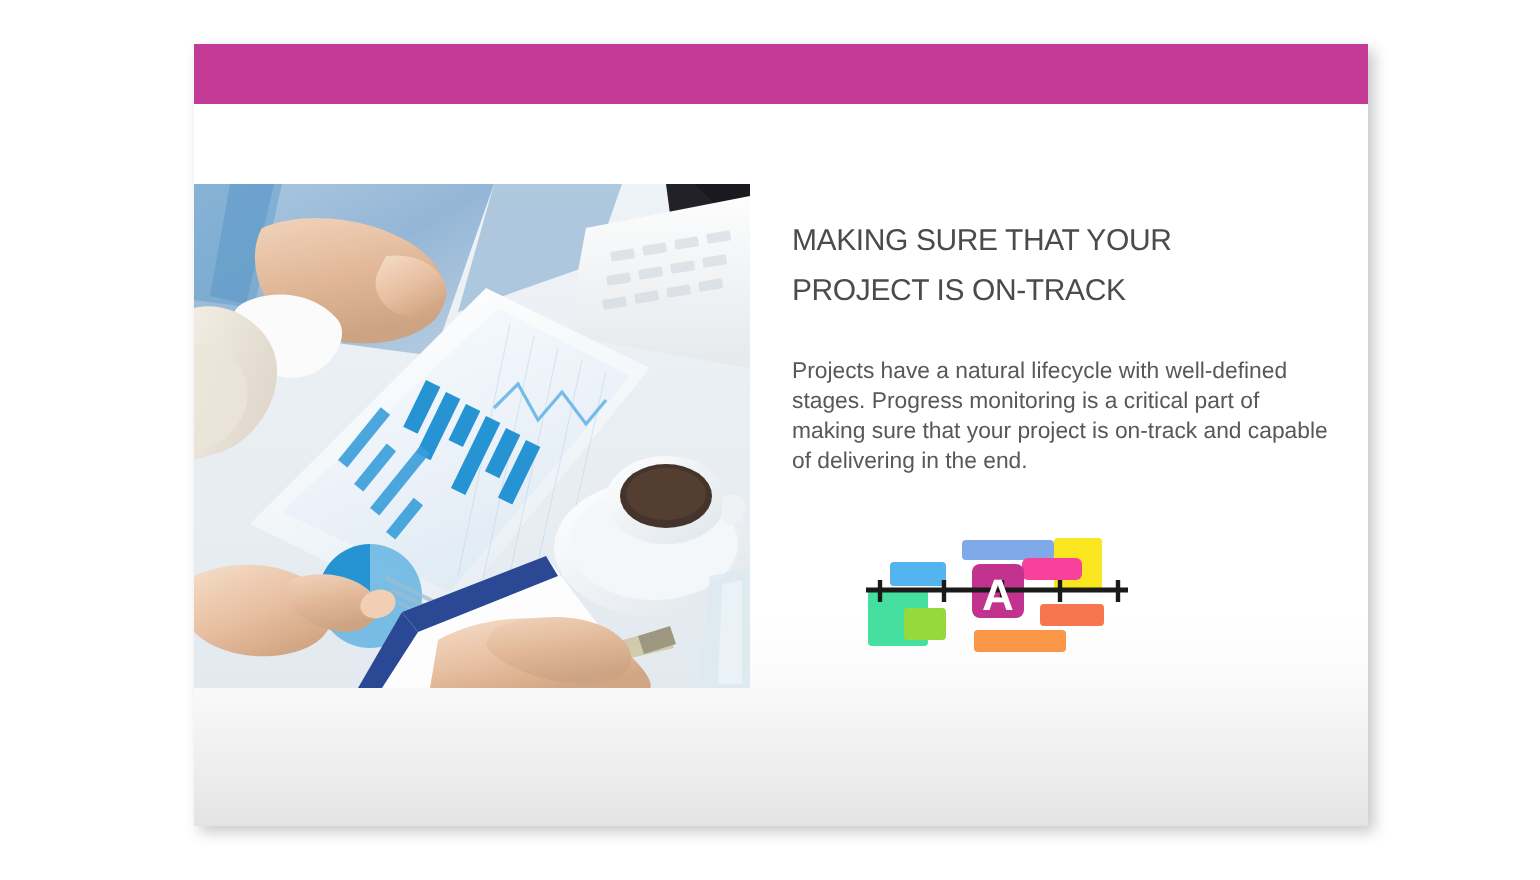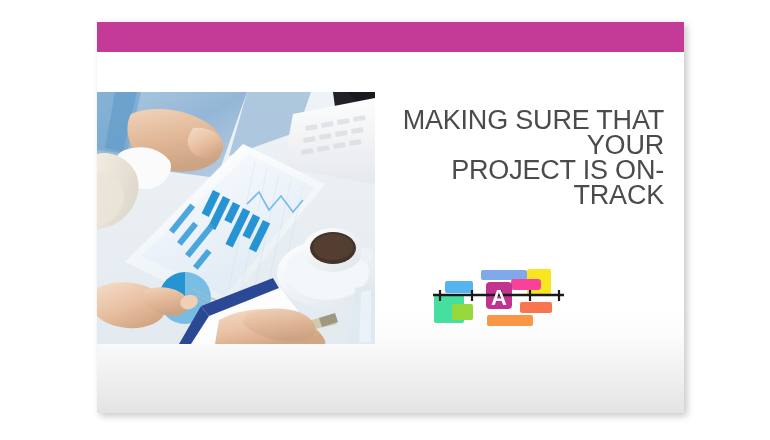--- a/index.html
+++ b/index.html
@@ -65,28 +65,27 @@
 
   
   #content-column {
     position: absolute;
     left: 299px;
     top: 86px;
     width: 268px;
   }
 
   #slide-title {
-    font-size: 27px;
+    font-size: 15px;
     line-height: 25px;
     color: #4b4b4b;
     letter-spacing: -0.2px;
     font-weight: normal;
     margin: 0;
     white-space: pre-line;
-    text-align: right;
   }
 
   #slide-body {
     margin: 0;
     margin-top: 21px;
     font-size: 11.4px;
     line-height: 15.1px;
     color: #58585a;
   }
 
@@ -260,20 +259,21 @@
           <path d="M264,200 L274,198 L274,250 L262,250 Z" fill="#eef5fa" opacity="0.7"></path>
 
           <rect x="0" y="0" width="278" height="252" fill="#ffffff" opacity="0.05"></rect>
         </g>
       </svg>
     </div>
 
     <div id="content-column">
       <h1 id="slide-title">MAKING SURE THAT YOUR
 PROJECT IS ON-TRACK</h1>
+      <p id="slide-body">Projects have a natural lifecycle with well-defined stages. Progress monitoring is a critical part of making sure that your project is on-track and capable of delivering in the end.</p>
     </div>
 
     <div id="gantt-graphic">
       <svg width="145" height="78" viewBox="0 0 145 78" xmlns="http://www.w3.org/2000/svg">
 
         <rect x="50" y="6" width="46" height="10" rx="2" fill="#7fa9e8"></rect>
 
         <rect x="96" y="5" width="24" height="27" rx="2" fill="#f9e61f"></rect>
 
         <rect x="80" y="15" width="30" height="11" rx="3" fill="#f7419b"></rect>

